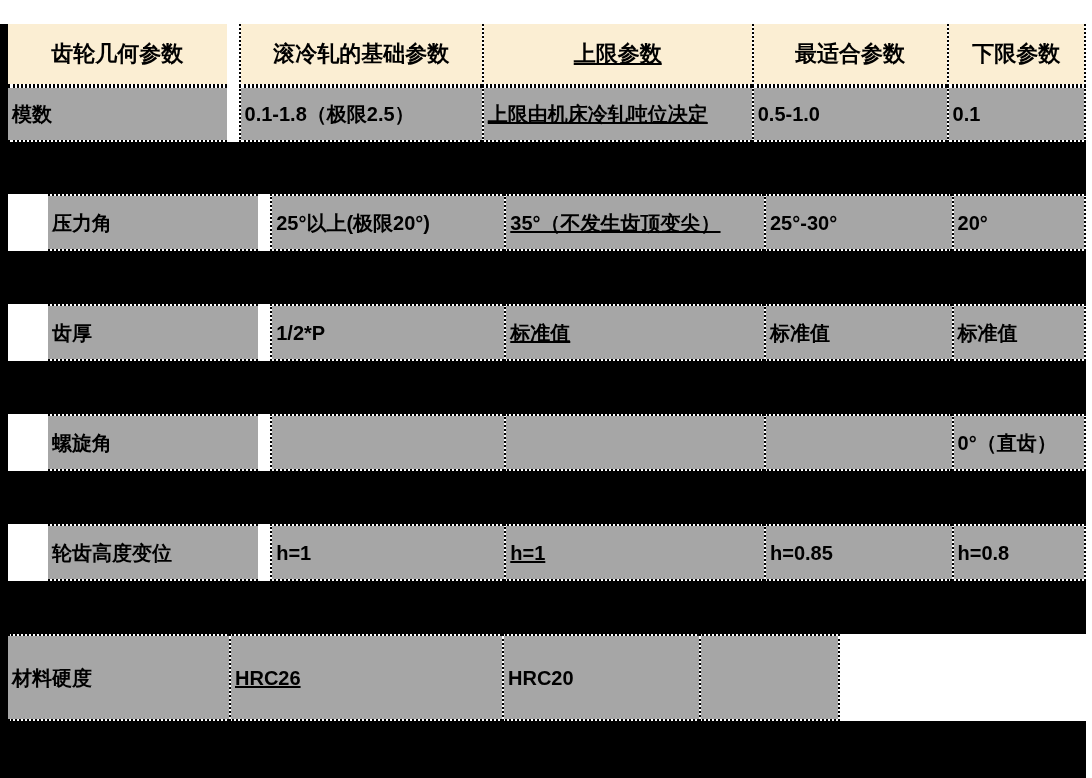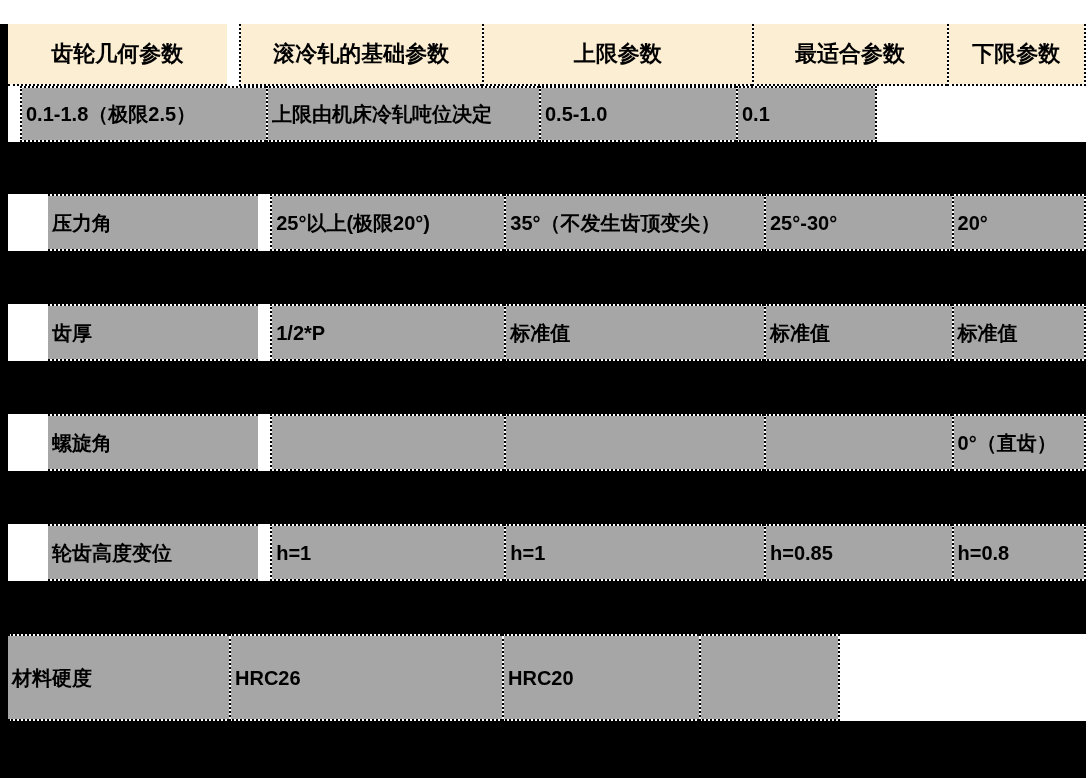--- a/index.html
+++ b/index.html
@@ -40,21 +40,21 @@
   .thead .cell {
     background: #FBEED3;
     background-clip: padding-box;
     border-top: none;
     justify-content: center;
     text-align: center;
     font-size: 22px;
   }
   .c0 { width: 221px; }
   .c1 { width: 246px; margin-left: 12px; }
-  .c2 { width: 273px; }
+  .c2 { width: 273px; text-decoration: underline; }
   .c3 { width: 197px; }
   .c4 { width: 141px; }
   .thead { height: 62px; }
   .r1 { height: 56px; }
   .r2, .r3, .r4, .r5 { height: 57px; padding-left: 40px; }
   .r6 { height: 87px; }
   .gap { background: #000000; }
   .g1 { height: 52px; }
   .g2, .g3, .g4, .g5 { height: 53px; }
   .gend { height: 68px; }
@@ -72,20 +72,21 @@
 
   <div class="trow thead">
     <div class="cell first c0">齿轮几何参数</div>
     <div class="cell c1">滚冷轧的基础参数</div>
     <div class="cell c2">上限参数</div>
     <div class="cell c3">最适合参数</div>
     <div class="cell last c4">下限参数</div>
   </div>
 
   <div class="trow r1">
+    <div class="cell first c0">模数</div>
     <div class="cell c1">0.1-1.8（极限2.5）</div>
     <div class="cell c2">上限由机床冷轧吨位决定</div>
     <div class="cell c3">0.5-1.0</div>
     <div class="cell last c4">0.1</div>
   </div>
 
   <div class="gap g1"></div>
 
   <div class="trow r2">
     <div class="cell first c0">压力角</div>

